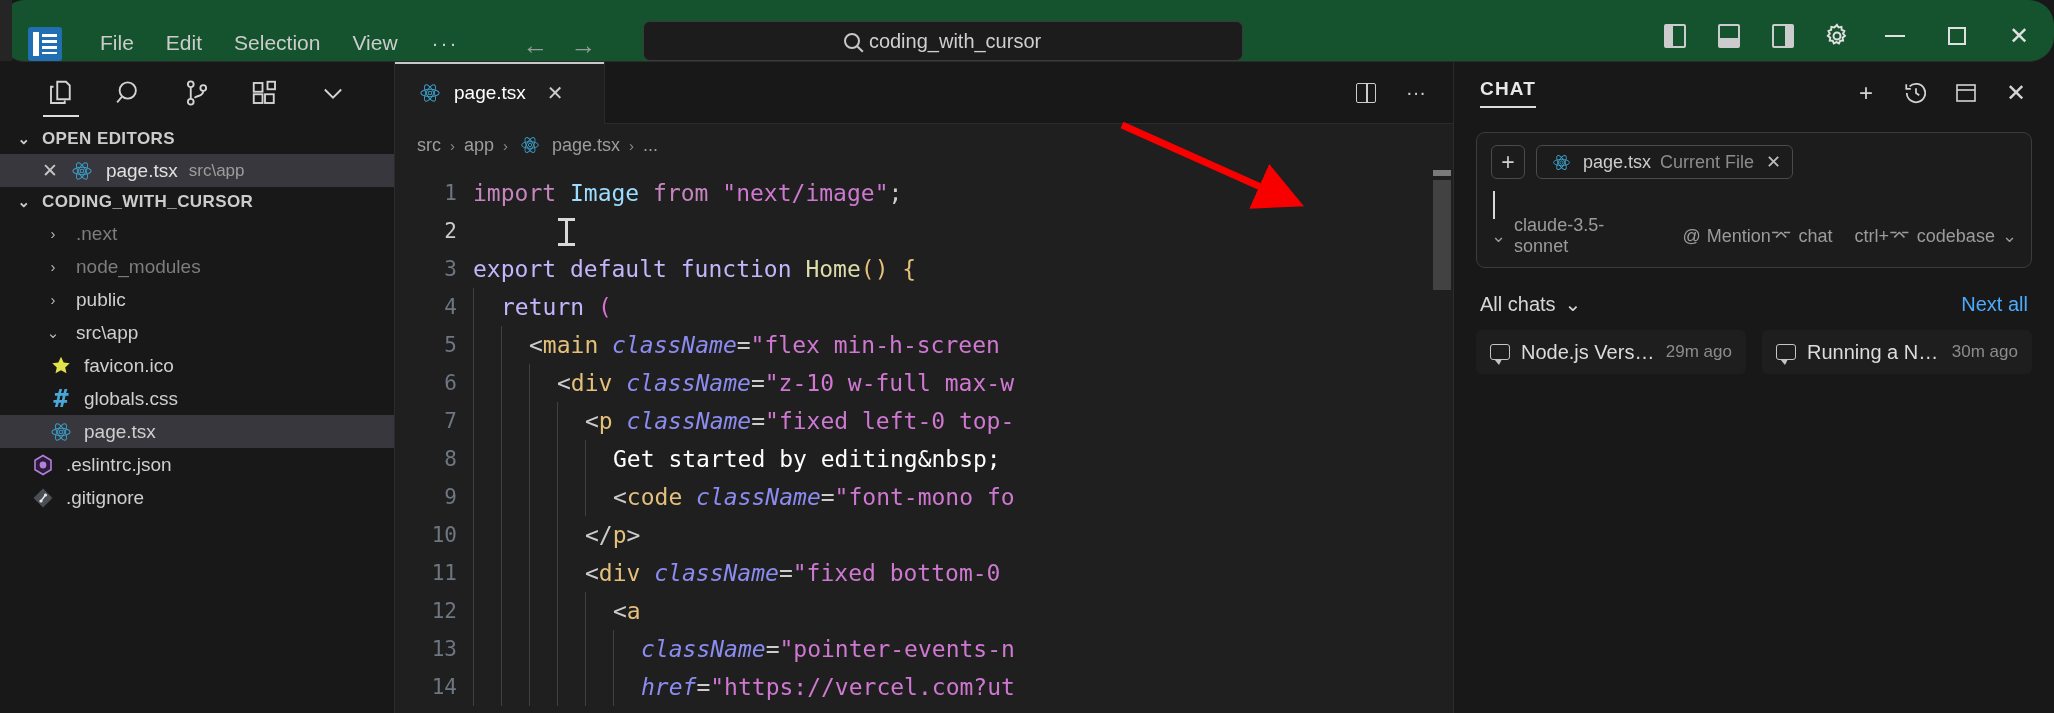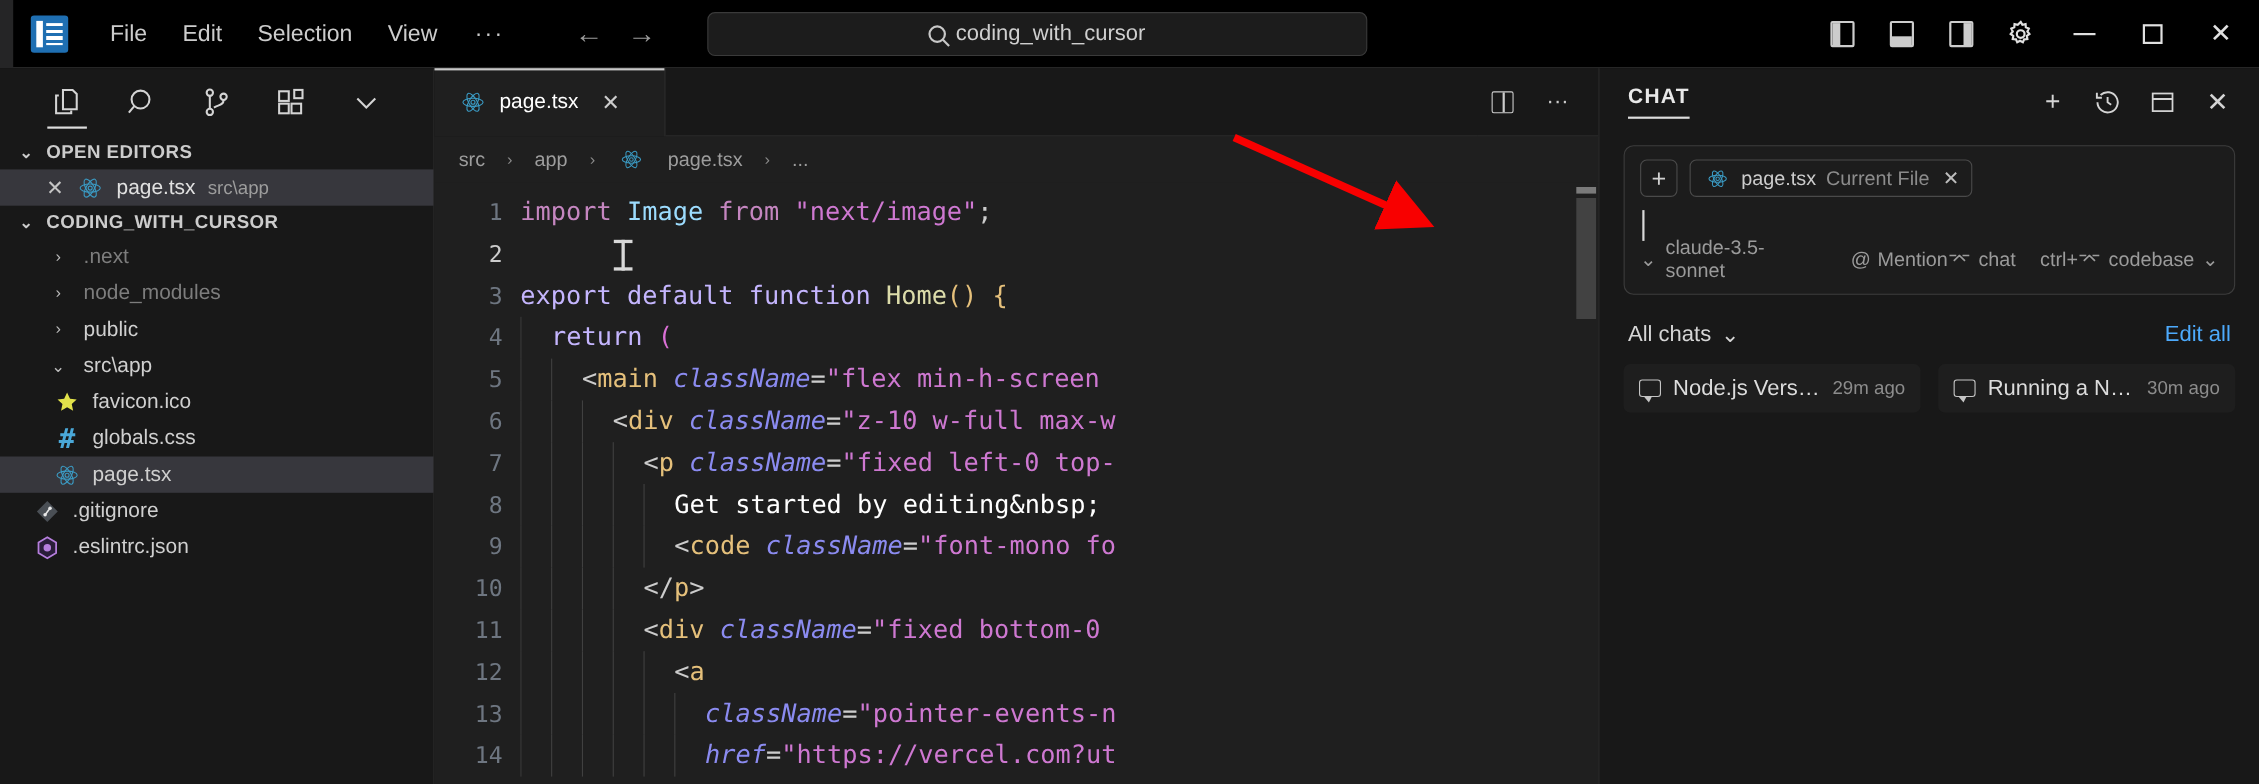--- a/index.html
+++ b/index.html
@@ -8,24 +8,25 @@
     background: #181818;
     font-family: "Liberation Sans", sans-serif;
     overflow: hidden;
     color: #cccccc;
   }
   .app { position: relative; width: 2054px; height: 713px; display: flex; flex-direction: column; background:#181818; }
 
   
   .titlebar {
     height: 62px; flex: 0 0 62px;
-    background: #000000;
-    display: flex; align-items: center;
+    background: #14532d;
+    display: flex; align-items: flex-end;
     border-bottom: 1px solid #2b2b2b;
     position: relative;
+    border-radius: 25px;
   }
   .tb-leftstrip { width: 12px; height: 100%; background:#252526; }
   .app-logo {
     width: 34px; height: 34px; margin-left: 16px; margin-right: 22px;
     background: #1f6fb2;
     border-radius: 3px;
     position: relative; flex: 0 0 34px;
   }
   .app-logo .bar { position:absolute; left:5px; top:5px; width:6px; height:24px; background:#fff; }
   .app-logo .lines { position:absolute; left:14px; top:7px; width:15px; height:20px;
@@ -101,21 +102,21 @@
     font-size:19px; color:#ffffff; cursor:default;
   }
   .tab::before { content:""; position:absolute; top:0; left:0; right:0; height:2px; background:#c8c8c8; }
   .tab .x { color:#ccc; font-size:20px; margin-left:10px; }
   .tabbar-spacer { flex:1; border-bottom:1px solid #2b2b2b; }
   .tabbar-actions { display:flex; align-items:center; gap:4px; padding-right:14px; border-bottom:1px solid #2b2b2b; }
   .tba { width:46px; height:44px; display:flex; align-items:center; justify-content:center; cursor:default; color:#ccc; font-size:20px; }
   .split-ico { width:20px; height:20px; border:1.5px solid #ccc; border-radius:2px; position:relative; }
   .split-ico::after { content:""; position:absolute; left:50%; top:0; bottom:0; width:1.5px; background:#ccc; }
 
-  .breadcrumb { height: 42px; flex:0 0 42px; display:flex; align-items:center; gap:20px; padding-left:22px; font-size:18px; color:#9d9d9d; background:#1f1f1f; }
+  .breadcrumb { height: 42px; flex:0 0 42px; display:flex; align-items:center; gap:9px; padding-left:22px; font-size:18px; color:#9d9d9d; background:#1f1f1f; }
   .bc-sep { color:#8a8a8a; font-size:15px; }
 
   .code { flex:1; display:flex; overflow:hidden; background:#1f1f1f; position:relative; font-family: "DejaVu Sans Mono", monospace; }
   .gutter { width: 78px; flex:0 0 78px; text-align:right; padding-right:16px; padding-top:8px; }
   .ln { height: 38px; line-height:38px; font-size:21px; color:#6e7681; }
   .ln.cur { color:#cccccc; }
   .codelines { flex:1; padding-top:8px; position:relative; overflow:hidden; }
   .cl { height: 38px; line-height:38px; font-size:23px; white-space:pre; position:relative; }
   .t-imp     { color:#c586c0; }
   .t-id      { color:#9cdcfe; }
@@ -358,38 +359,38 @@
               <ellipse cx="12" cy="12" rx="10" ry="4"></ellipse>
               <ellipse cx="12" cy="12" rx="10" ry="4" transform="rotate(60 12 12)"></ellipse>
               <ellipse cx="12" cy="12" rx="10" ry="4" transform="rotate(120 12 12)"></ellipse>
             </svg>
           </span>
           <span>page.tsx</span>
         </div>
 
         <div class="tree-row" style="padding-left:30px">
           <span class="ficon">
+            <svg width="24" height="24" viewBox="0 0 24 24" fill="none">
+              <path d="M12 2.5l8 4.7v9.6l-8 4.7-8-4.7V7.2z" fill="#2a1d3a" stroke="#b57edc" stroke-width="1.6"></path>
+              <circle cx="12" cy="12" r="3.4" fill="#b57edc"></circle>
+            </svg>
+          </span>
+          <span>.eslintrc.json</span>
+        </div>
+
+        <div class="tree-row" style="padding-left:30px">
+          <span class="ficon">
             <svg width="24" height="24" viewBox="0 0 24 24">
               <path d="M12 2.5L21.5 12 12 21.5 2.5 12z" fill="#4a4f55"></path>
               <circle cx="14.5" cy="9" r="1.6" fill="#e8e8e8"></circle>
               <circle cx="10" cy="15" r="1.6" fill="#e8e8e8"></circle>
               <path d="M10 15L14.5 9" stroke="#e8e8e8" stroke-width="1.4"></path>
             </svg>
           </span>
           <span>.gitignore</span>
-        </div>
-
-        <div class="tree-row" style="padding-left:30px">
-          <span class="ficon">
-            <svg width="24" height="24" viewBox="0 0 24 24" fill="none">
-              <path d="M12 2.5l8 4.7v9.6l-8 4.7-8-4.7V7.2z" fill="#2a1d3a" stroke="#b57edc" stroke-width="1.6"></path>
-              <circle cx="12" cy="12" r="3.4" fill="#b57edc"></circle>
-            </svg>
-          </span>
-          <span>.eslintrc.json</span>
         </div>
 
       </div>
     </div>
 
     <div class="editor">
 
       <div class="tabbar">
         <div class="tab">
           <span class="ficon">
@@ -537,21 +538,21 @@
             </div>
           </div>
         </div>
       </div>
 
       <div class="allchats-row">
         <div class="allchats">
           <span>All chats</span>
           <span>⌄</span>
         </div>
-        <div class="viewall">Edit all</div>
+        <div class="viewall">Next all</div>
       </div>
 
       <div class="chat-cards">
         <div class="chat-card">
           <span class="bubble-ico"></span>
           <span class="cc-title">Node.js Version ...</span>
           <span class="cc-time">29m ago</span>
         </div>
         <div class="chat-card">
           <span class="bubble-ico"></span>

